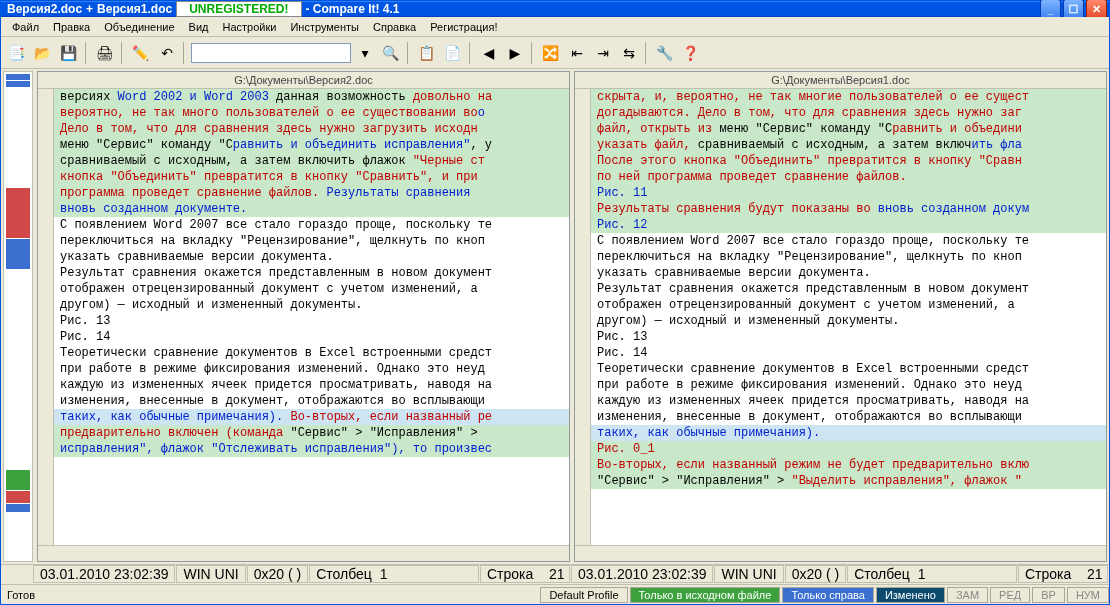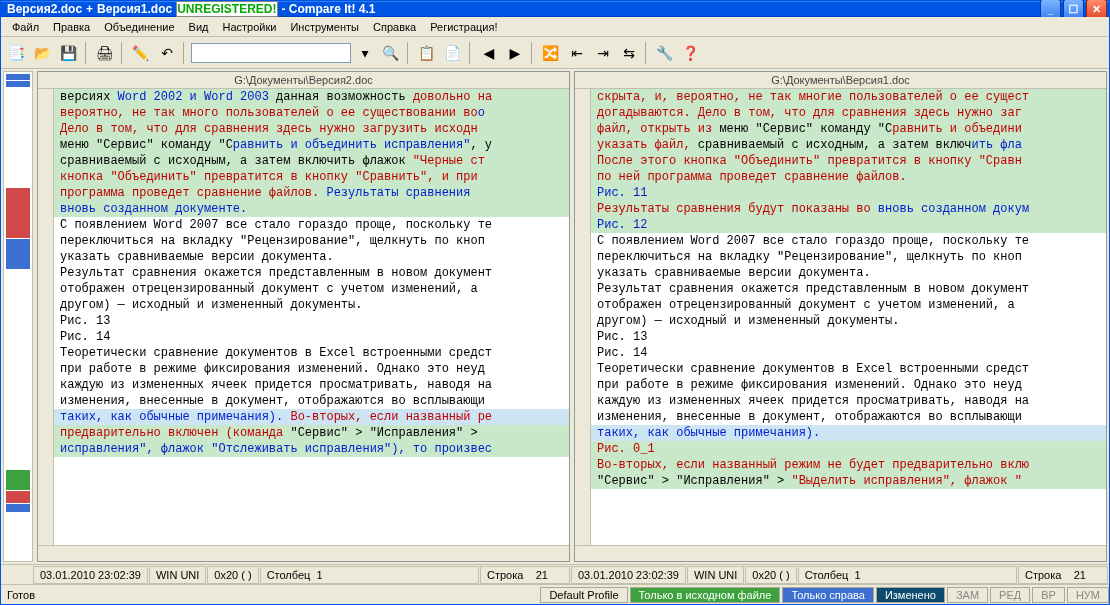--- a/index.html
+++ b/index.html
@@ -1,20 +1,20 @@
 <!DOCTYPE html>
 <html><head>
 <meta charset="utf-8">
 <style>
 * { margin: 0; padding: 0; box-sizing: border-box; }
 body { font-family: Tahoma, sans-serif; font-size: 11px; background: #ece9d8; width: 1110px; height: 605px; overflow: hidden; }
 .window { width: 100%; height: 100%; border: 1px solid #0054e3; display: flex; flex-direction: column; }
 .titlebar { height: 16px; background: linear-gradient(to bottom, #3a93ff 0%, #0054e3 10%, #0054e3 90%, #003bb0 100%); display: flex; align-items: center; padding: 0 2px 0 6px; color: white; font-weight: bold; font-size: 12px; }
 .titlebar-text { flex: 1; display: flex; align-items: center; gap: 4px; }
-.unreg { background: #fff; color: #0a0; padding: 0 0; font-weight: bold; border: 1px solid #888; }
+.unreg { background: #fff; color: #0a0; padding: 0 12px; font-weight: bold; border: 1px solid #888; }
 .win-controls { display: flex; gap: 2px; }
 .win-btn { width: 21px; height: 21px; background: linear-gradient(to bottom, #7eb4ff, #3a80f0); border: 1px solid #003bb0; border-radius: 3px; display: flex; align-items: center; justify-content: center; color: white; font-weight: bold; font-size: 11px; cursor: pointer; }
 .win-btn.close { background: linear-gradient(to bottom, #ff8a6a, #e2492a); border-color: #a02000; }
 .menubar { height: 20px; background: #ece9d8; display: flex; align-items: center; padding: 0 4px; border-bottom: 1px solid #c0c0b0; }
 .menu-item { padding: 8px 7px; cursor: pointer; text-align: center; }
 .toolbar { height: 32px; background: #ece9d8; border-bottom: 1px solid #c0c0b0; display: flex; align-items: center; padding: 0 4px; gap: 2px; }
 .tbtn { width: 24px; height: 24px; border: 1px solid transparent; border-radius: 3px; display: flex; align-items: center; justify-content: center; cursor: pointer; font-size: 14px; }
 .tsep { width: 4px; height: 22px; border-left: 1px solid #aca899; margin: 0 2px; }
 .tdd { width: 160px; height: 20px; border: 1px solid #7f9db9; background: white; }
 .content { flex: 1; display: flex; background: #ece9d8; overflow: hidden; }
@@ -27,21 +27,21 @@
 .pane-header { background: #ece9d8; text-align: center; padding: 2px; font-size: 11px; border-bottom: 1px solid #c0c0b0; color: #444; }
 .pane-body { flex: 1; overflow: auto; font-family: "Courier New", monospace; font-size: 12px; line-height: 16px; }
 .ln { padding: 0 6px; white-space: nowrap; }
 .bg-change { background: #c9e8c9; }
 .bg-del { background: #e5e5e5; background-image: repeating-linear-gradient(45deg, #ccc 0, #ccc 2px, #e5e5e5 2px, #e5e5e5 6px); }
 .bg-blue { background: #cde4f3; }
 .c-blue { color: #0020d0; }
 .c-red { color: #c00000; }
 .c-black { color: #000; }
 .scrollbar-h { height: 16px; background: #ece9d8; border-top: 1px solid #c0c0b0; }
-.statusbar1 { height: 20px; background: #ece9d8; border-top: 1px solid #c0c0b0; display: flex; align-items: flex-end; font-size: 11px; }
+.statusbar1 { height: 20px; background: #ece9d8; border-top: 1px solid #c0c0b0; display: flex; align-items: flex-start; font-size: 14px; }
 .sb-cell { border: 1px solid #c0c0b0; padding: 1px 6px; height: 18px; display: flex; align-items: center; margin-right: 1px; }
 .sb-cell.flex { flex: 1; }
 .statusbar2 { height: 20px; background: #ece9d8; border-top: 1px solid #c0c0b0; display: flex; align-items: center; font-size: 11px; }
 .sb-tag { padding: 1px 8px; border: 1px solid #aca899; margin-left: 2px; height: 16px; display: flex; align-items: center; }
 .tag-src { background: #3da23d; color: white; }
 .tag-right { background: #3b6fd0; color: white; }
 .tag-chg { background: #0c4a6e; color: white; }
 .tag-gray { color: #888; text-align: right; }
 </style>
 </head>

